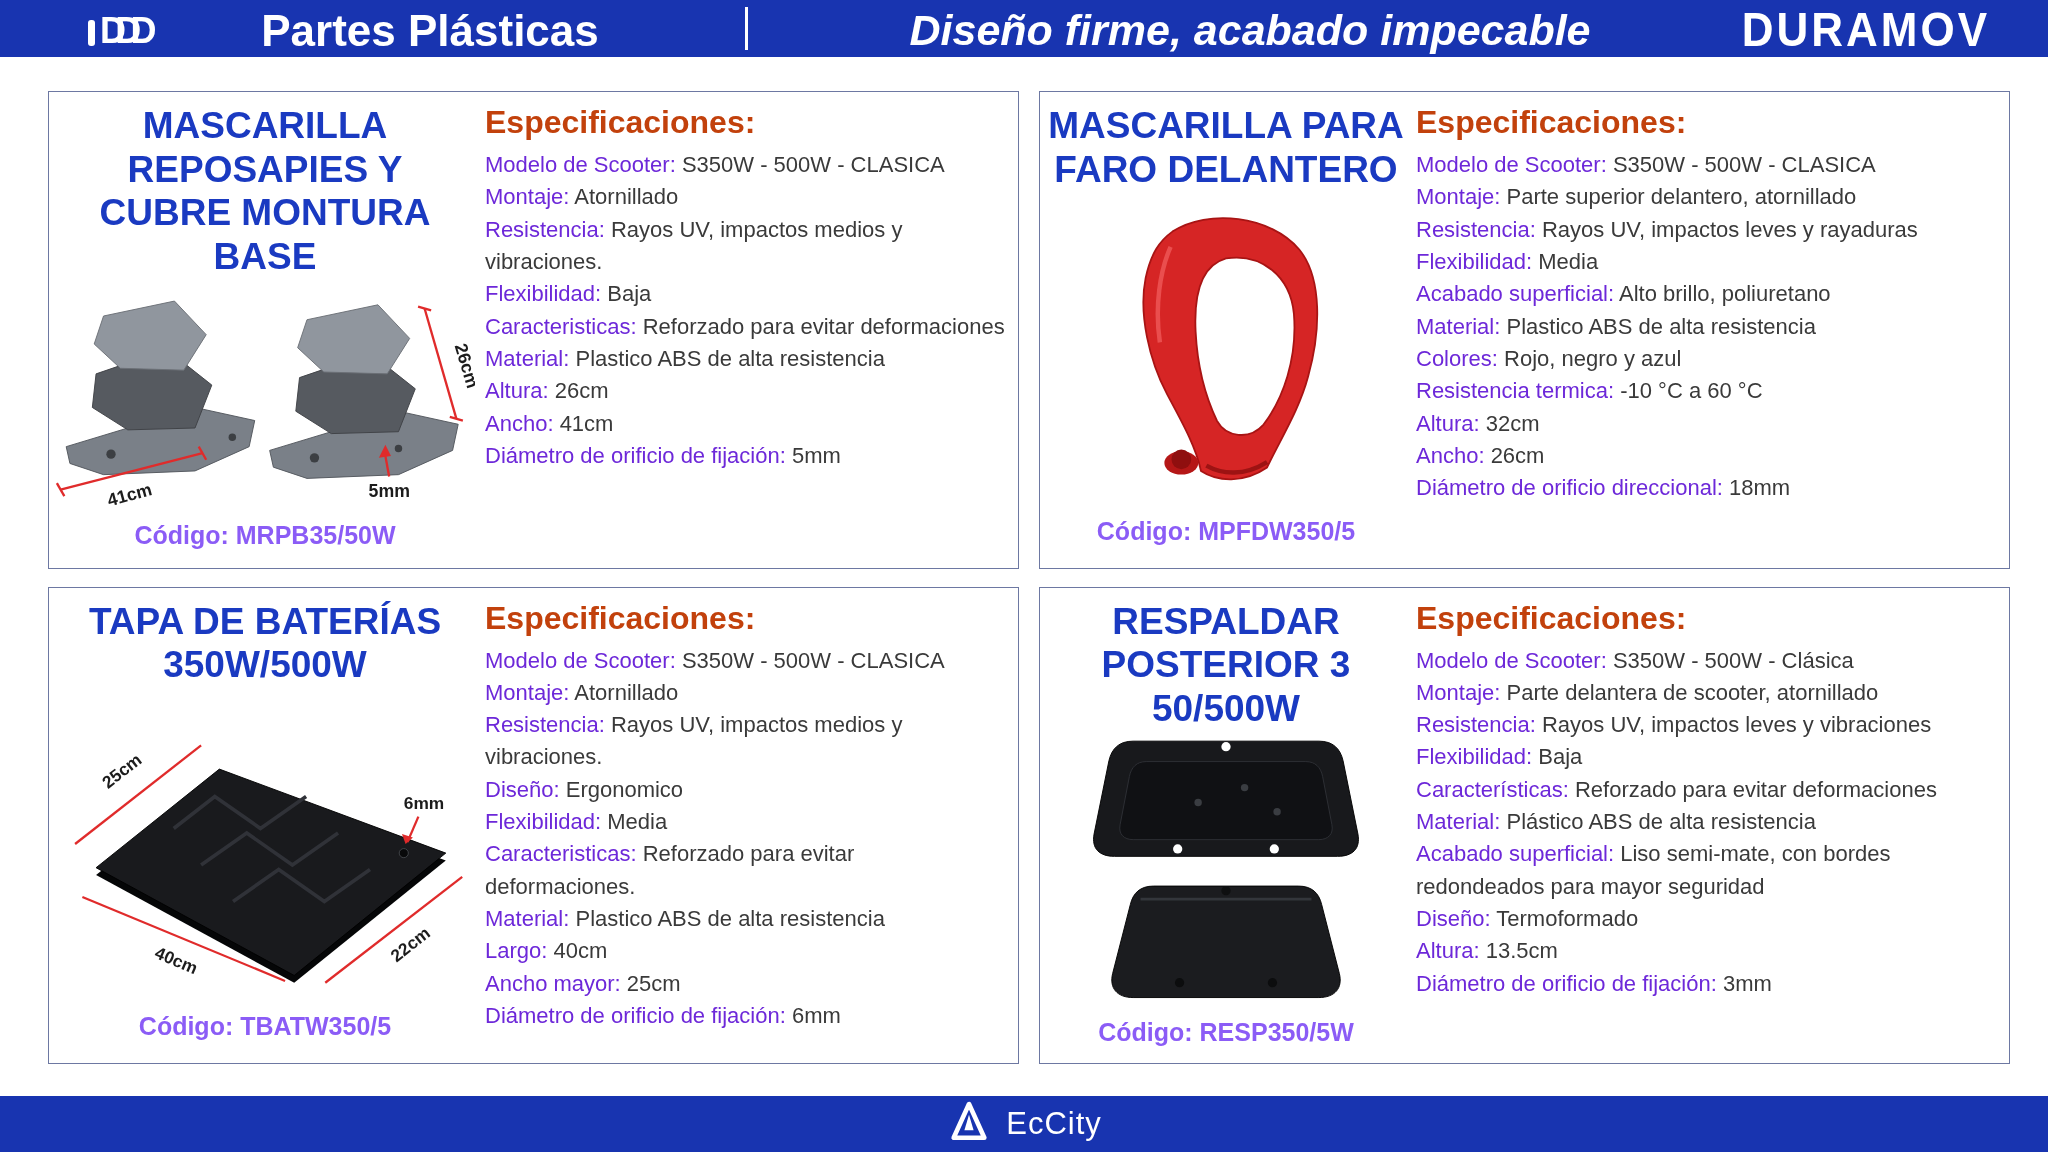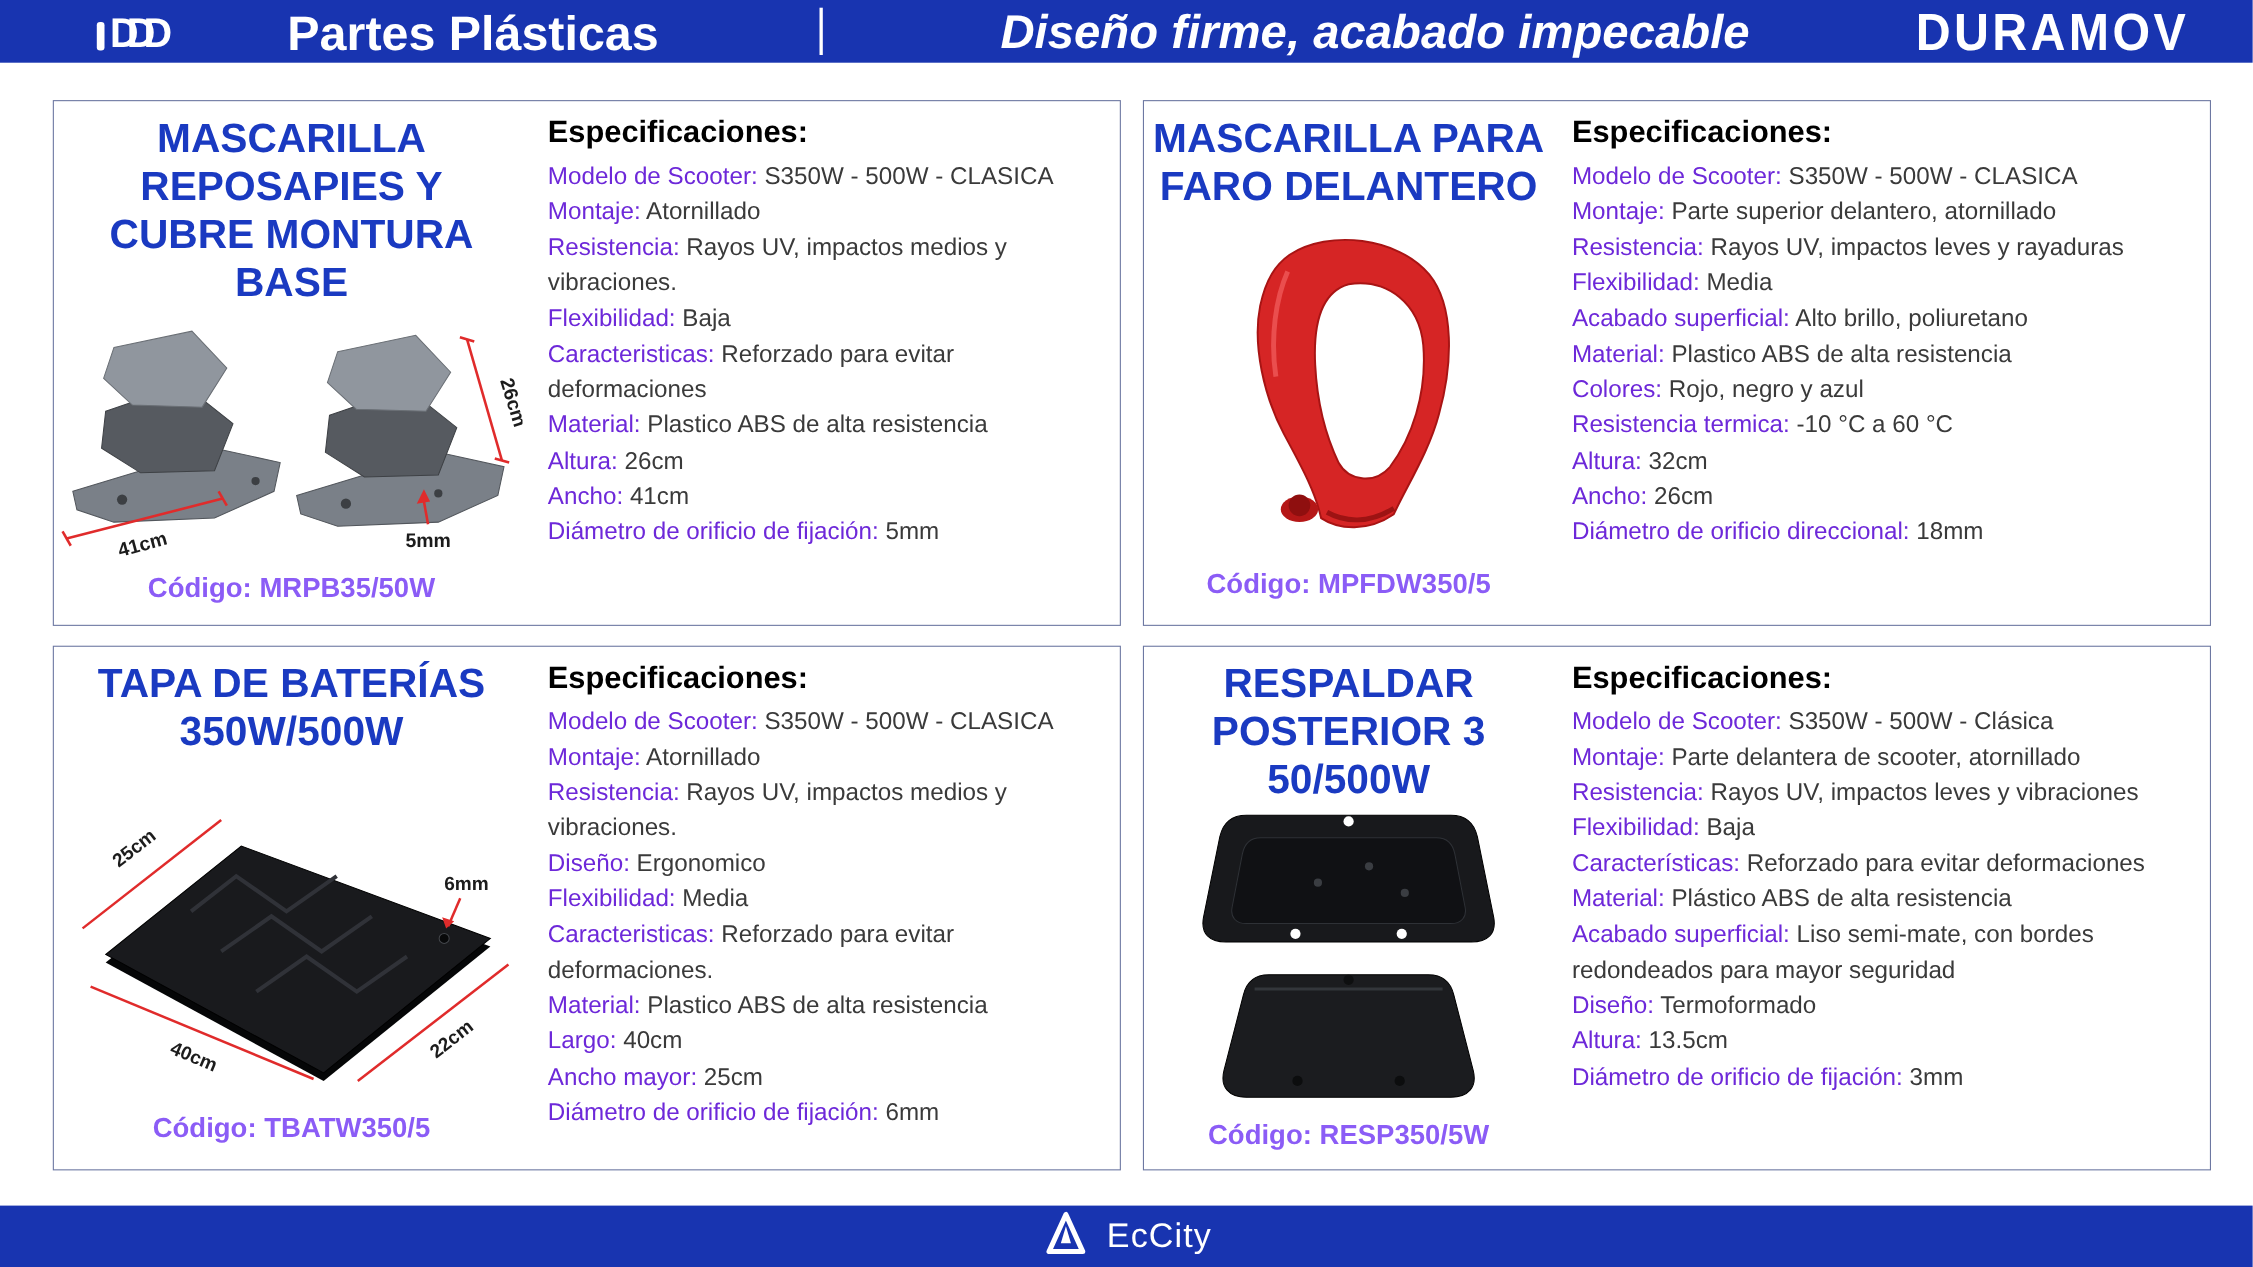--- a/index.html
+++ b/index.html
@@ -20,30 +20,30 @@
   .bar-tagline { position:absolute; top:6px; left:1250px; transform:translateX(-50%); color:#fff;
                  font-size:43px; font-weight:700; font-style:italic; white-space:nowrap; }
   .bar-brand { position:absolute; top:5px; right:58px; color:#fff; font-size:44px; font-weight:700;
                letter-spacing:3px; transform:scaleY(1.08); }
   .footer-brand { color:#fff; font-size:31px; font-weight:400; letter-spacing:1px; }
 
   
   .main { position:absolute; top:57px; bottom:56px; left:0; right:0;
           padding:34px 38px 32px 48px; display:grid;
           grid-template-columns:1fr 1fr; grid-template-rows:1fr 1fr; gap:18px 20px; }
-  .panel { background:#fff; border:1.5px solid #6d78a2; display:flex; overflow:hidden;gap:13px; }
+  .panel { background:#fff; border:1.5px solid #6d78a2; display:flex; overflow:hidden; }
   .left-col { display:flex; flex-direction:column; align-items:center; padding:12px 6px 14px 6px; }
   .wide  .left-col { width:432px; }
   .slim  .left-col { width:372px; }
   .right-col { flex:1; padding:12px 8px 8px 4px; }
   .panel-title { color:#1a3ac1; font-weight:800; font-size:37px; line-height:1.18;
                  text-align:center; max-width:362px; }
   .img-wrap { flex:1; display:flex; align-items:center; justify-content:center; width:100%; }
   .code-line { font-size:25px; font-weight:700; color:#8b5cf6; margin-bottom:8px; white-space:nowrap; }
-  .spec-heading { font-size:28px; font-weight:800; color:#000000; margin-bottom:8px; }
+  .spec-heading { font-size:32px; font-weight:800; color:#c2410c; margin-bottom:8px; }
   .spec-line { font-size:22px; line-height:1.47; color:#3a3a3a; }
   .spec-line .lbl { font-weight:400; color:#6d28d9; }
 
   
   .dim-label { font-family:"Liberation Sans", sans-serif; font-size:19px; font-weight:700; fill:#1c1c1c; }
 </style>
 </head>
 <body>
 
 <header class="topbar">

